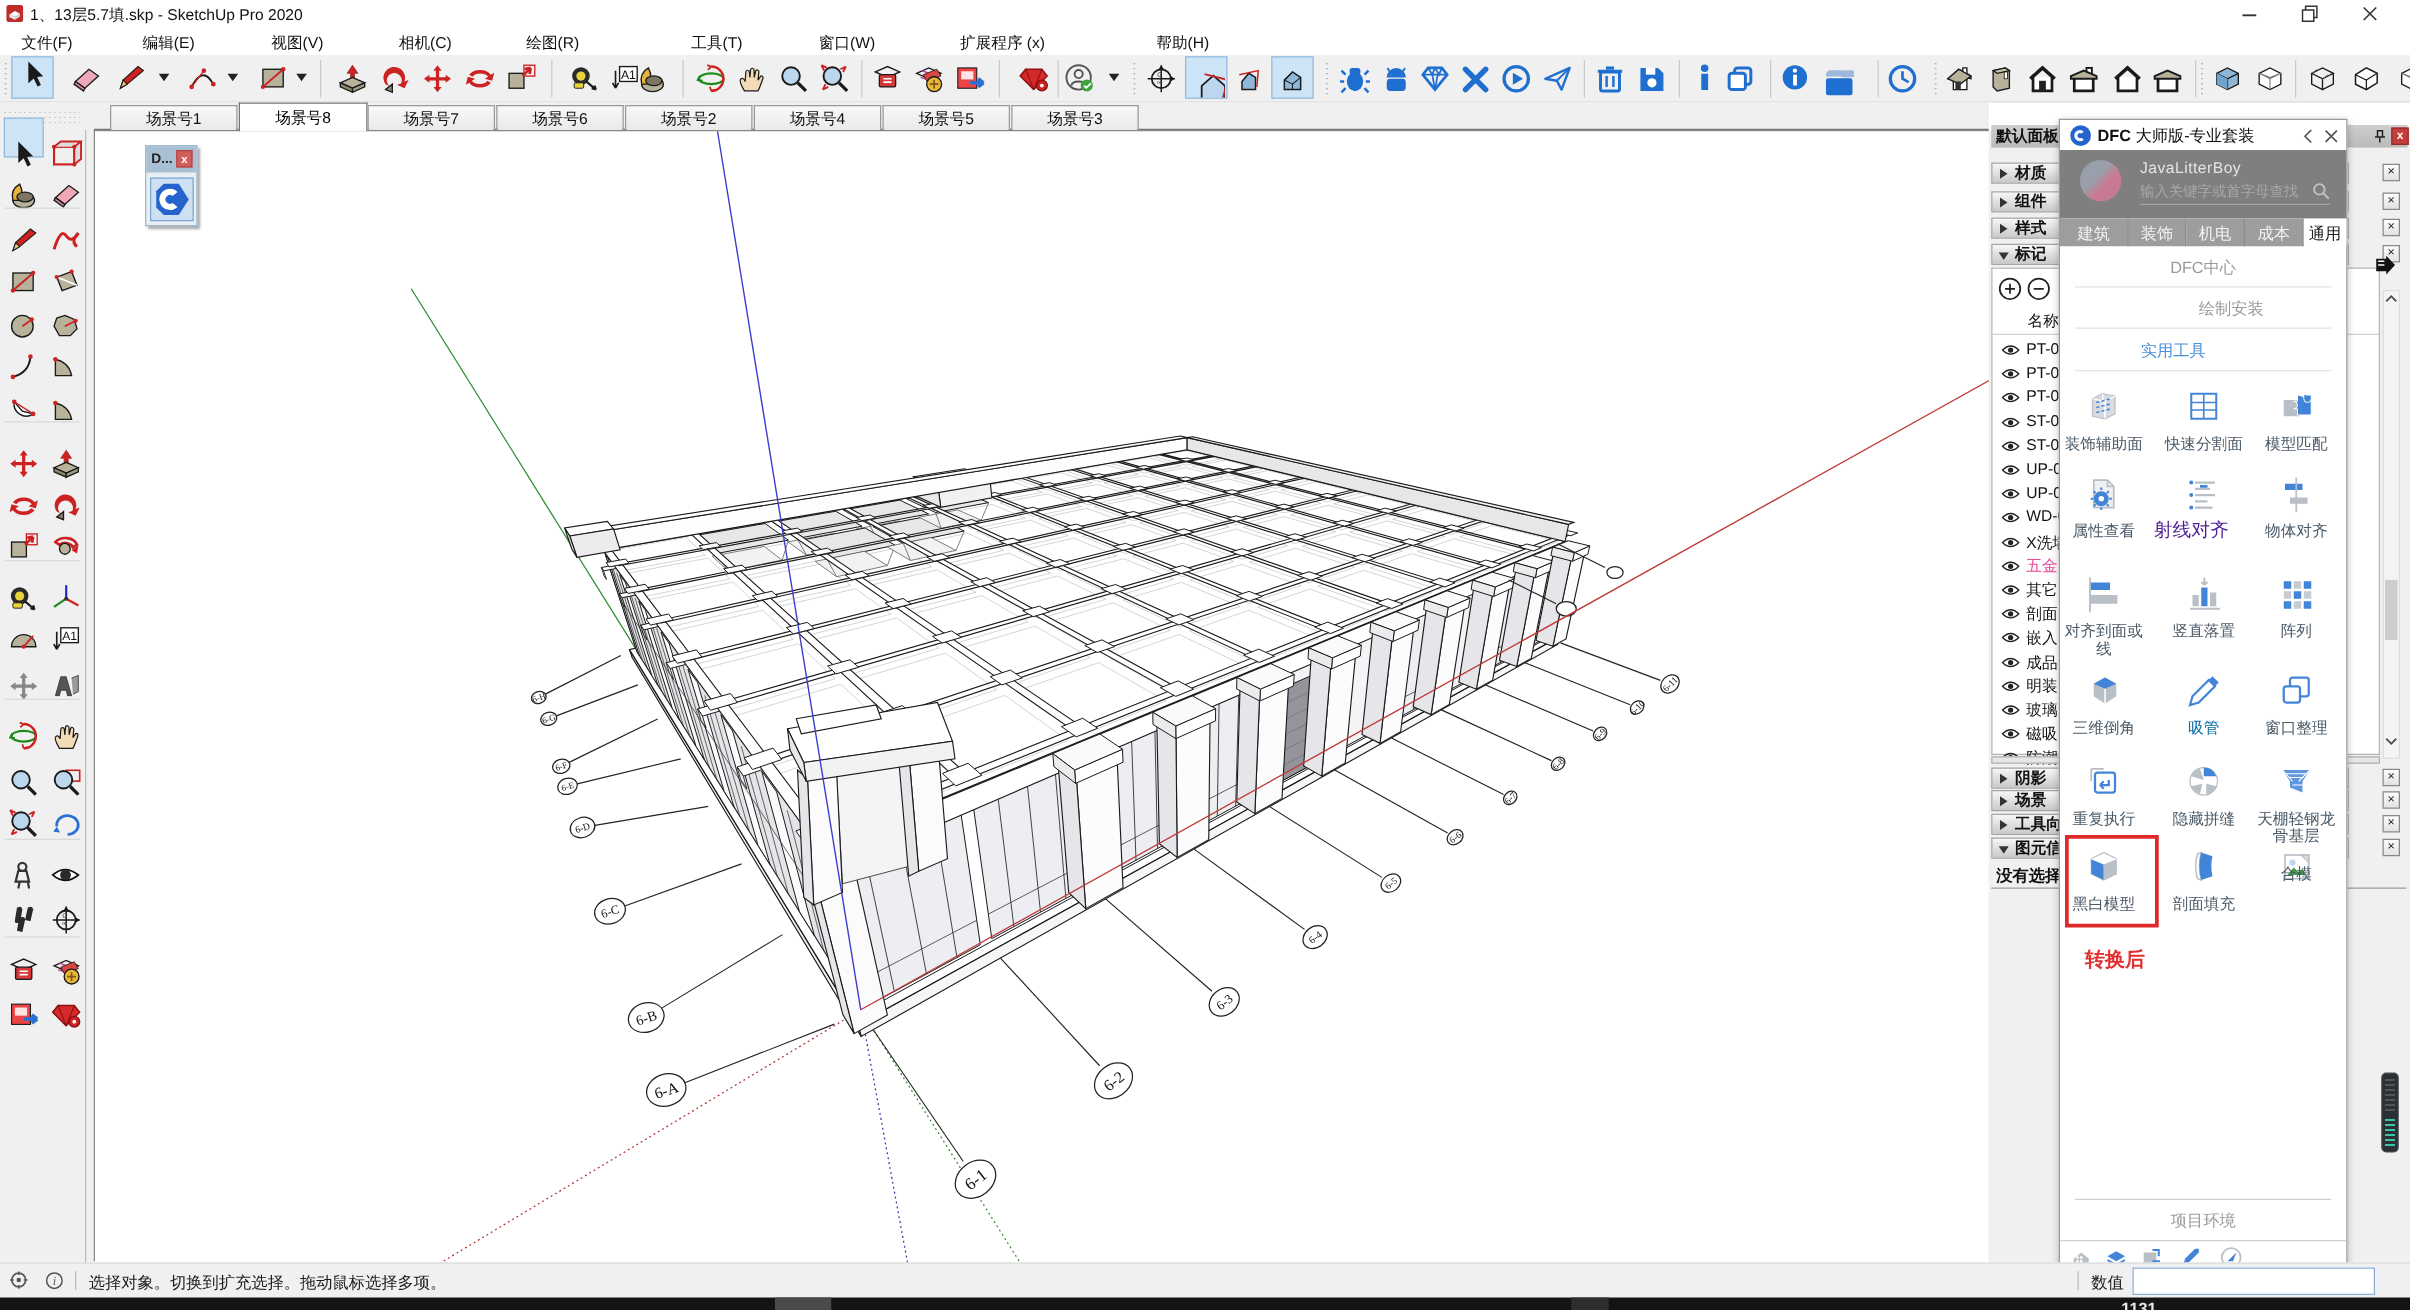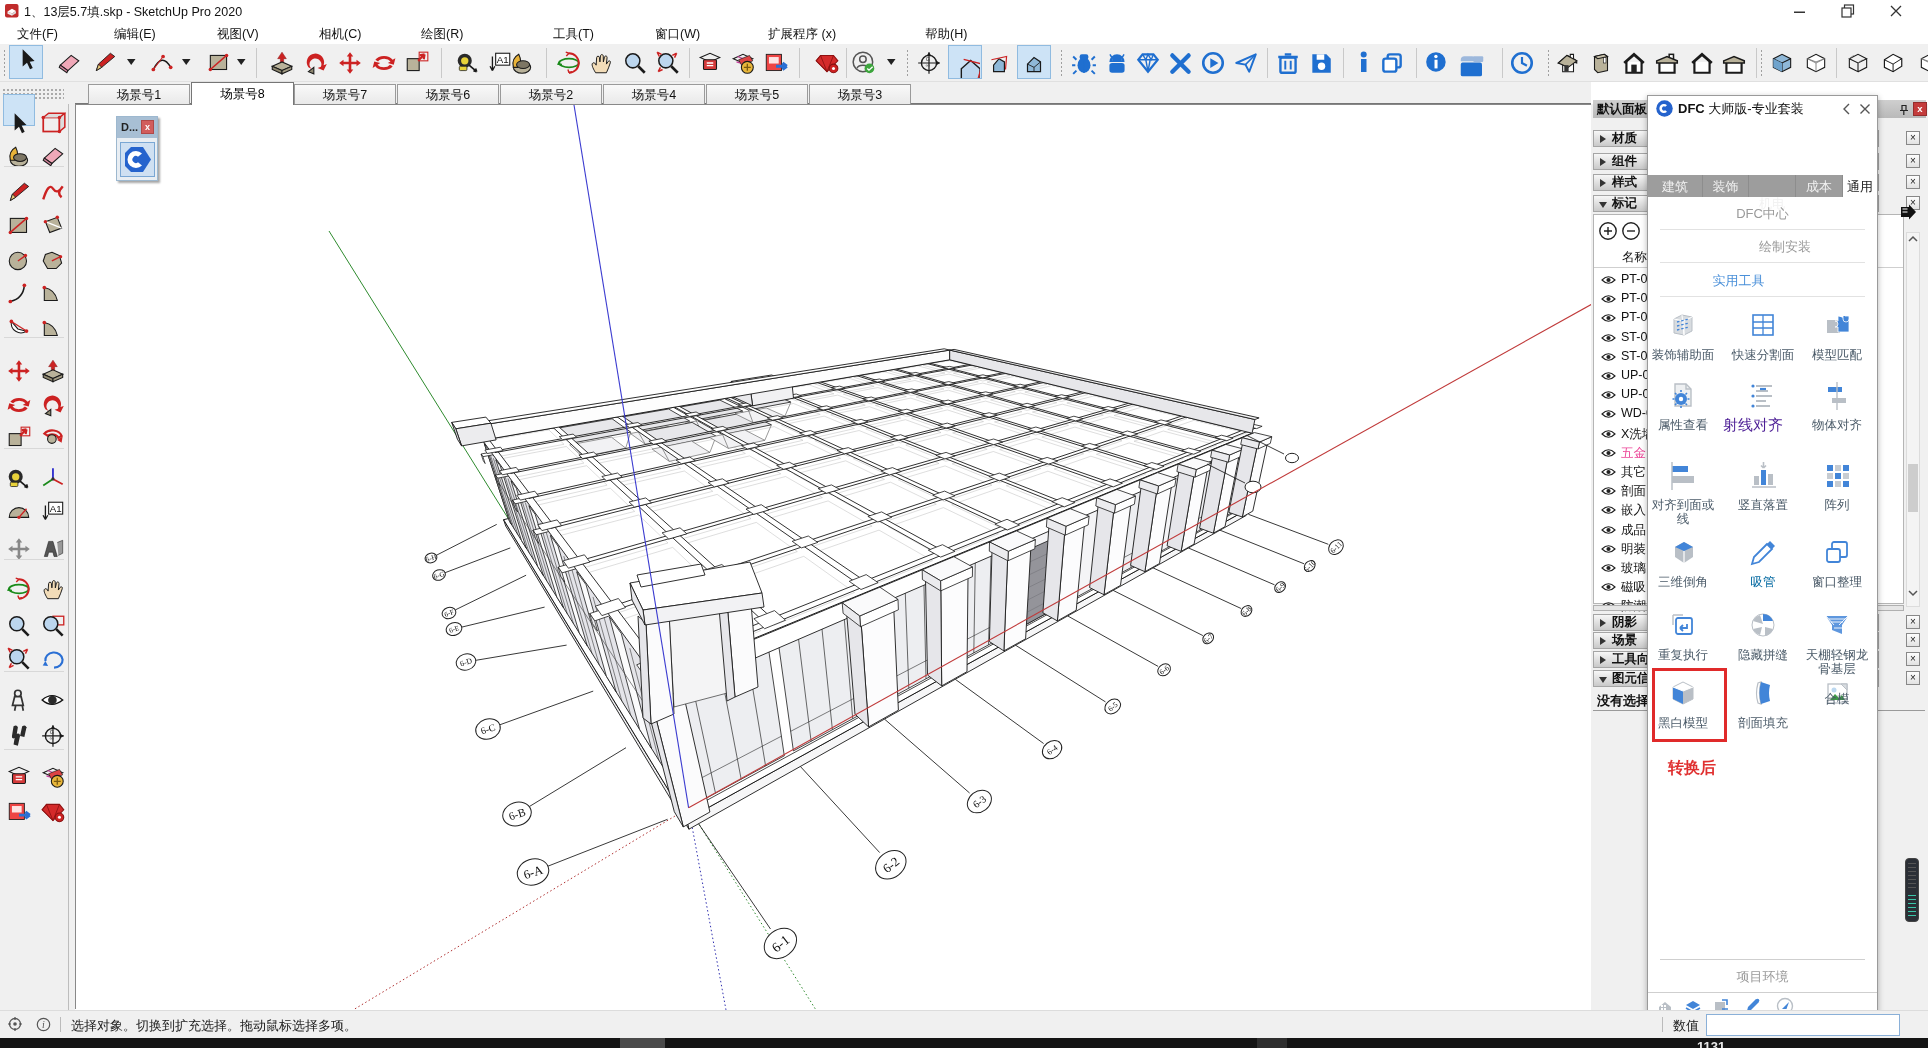--- a/index.html
+++ b/index.html
@@ -1139,24 +1139,34 @@
       <circle cx="17" cy="17" r="16.5" fill="#2563cd"></circle>
       <path d="M22 10.5 a9 9 0 1 0 0 13 l-3.6-3 a4.2 4.2 0 1 1 0-7 Z" fill="#fff"></path>
     </svg>
 <div class="abs" style="left:30px;top:4px;font-size:13px;color:#111"><b>DFC</b> 大师版-专业套装</div>
 <svg class="abs" style="left:194px;top:7px" width="10" height="12">
       <path d="M7 1 L2 6 L7 11" fill="none" stroke="#555" stroke-width="1.4"></path>
     </svg>
 <svg class="abs" style="left:211px;top:7px" width="12" height="12">
       <path d="M1.5 1.5 L10.5 10.5 M10.5 1.5 L1.5 10.5" stroke="#555" stroke-width="1.4"></path>
     </svg>
+    <div class="abs" style="left:0;top:24px;width:229px;height:55px;background:#7f7f7f">
+<div class="abs" style="left:16px;top:8px;width:33px;height:33px;border-radius:50%;background:linear-gradient(135deg,#9aa0ab 40%,#c77b92 60%)"></div>
+<div class="abs" style="left:64px;top:7px;font-size:12.5px;color:#e4e4e4;letter-spacing:.4px">JavaLitterBoy</div>
+<div class="abs" style="left:64px;top:26px;font-size:11.5px;color:#a8a8a8">输入关键字或首字母查找</div>
+<div class="abs" style="left:64px;top:43px;width:152px;height:1px;background:#a5a5a5"></div>
+<svg class="abs" style="left:202px;top:26px" width="14" height="14">
+        <circle cx="5.5" cy="5.5" r="4.2" fill="none" stroke="#c2c2c2" stroke-width="1.5"></circle>
+        <path d="M8.8 8.8 L13 13" stroke="#c2c2c2" stroke-width="1.5"></path>
+      </svg>
+</div>
     <div class="abs" style="left:0;top:79px;width:229px;height:22px;background:#fff">
       <div class="abs" style="left:0px;top:0;width:55px;height:22px;background:#9d9d9d;border-right:1px solid #8d8d8d;color:#f2f2f2;font-size:13px;text-align:center;padding-top:3px">建筑</div>
       <div class="abs" style="left:55px;top:0;width:46px;height:22px;background:#9d9d9d;border-right:1px solid #8d8d8d;color:#f2f2f2;font-size:13px;text-align:center;padding-top:3px">装饰</div>
-      <div class="abs" style="left:101px;top:0;width:47px;height:22px;background:#9d9d9d;border-right:1px solid #8d8d8d;color:#f2f2f2;font-size:13px;text-align:center;padding-top:20px">机电</div>
+      <div class="abs" style="left:101px;top:0;width:47px;height:22px;background:#9d9d9d;border-right:1px solid #8d8d8d;color:#f2f2f2;font-size:13px;text-align:center;padding-top:3px">机电</div>
       <div class="abs" style="left:148px;top:0;width:47px;height:22px;background:#9d9d9d;border-right:1px solid #8d8d8d;color:#f2f2f2;font-size:13px;text-align:center;padding-top:3px">成本</div>
       <div class="abs" style="left:195px;top:0;width:34px;height:22px;background:#fff;color:#222;font-size:13px;text-align:center;padding-top:3px">通用</div>
     </div>
     <div class="abs" style="left:0;top:109px;width:229px;text-align:center;font-size:13px;color:#9a9a9a">DFC中心</div>
     <div class="abs" style="left:12px;top:133px;width:205px;height:1px;background:#e2e2e2"></div>
     <div class="abs" style="left:0;top:142px;width:274px;text-align:center;font-size:13px;color:#9a9a9a">绘制安装</div>
     <div class="abs" style="left:12px;top:166px;width:205px;height:1px;background:#e2e2e2"></div>
     <div class="abs" style="left:0;top:176px;width:181px;text-align:center;font-size:13px;color:#4a90d9">实用工具</div>
     <div class="abs" style="left:12px;top:200px;width:205px;height:1px;background:#e2e2e2"></div>
     <svg class="abs" style="left:20px;top:214px;" width="30" height="30" viewBox="0 0 30 30">

